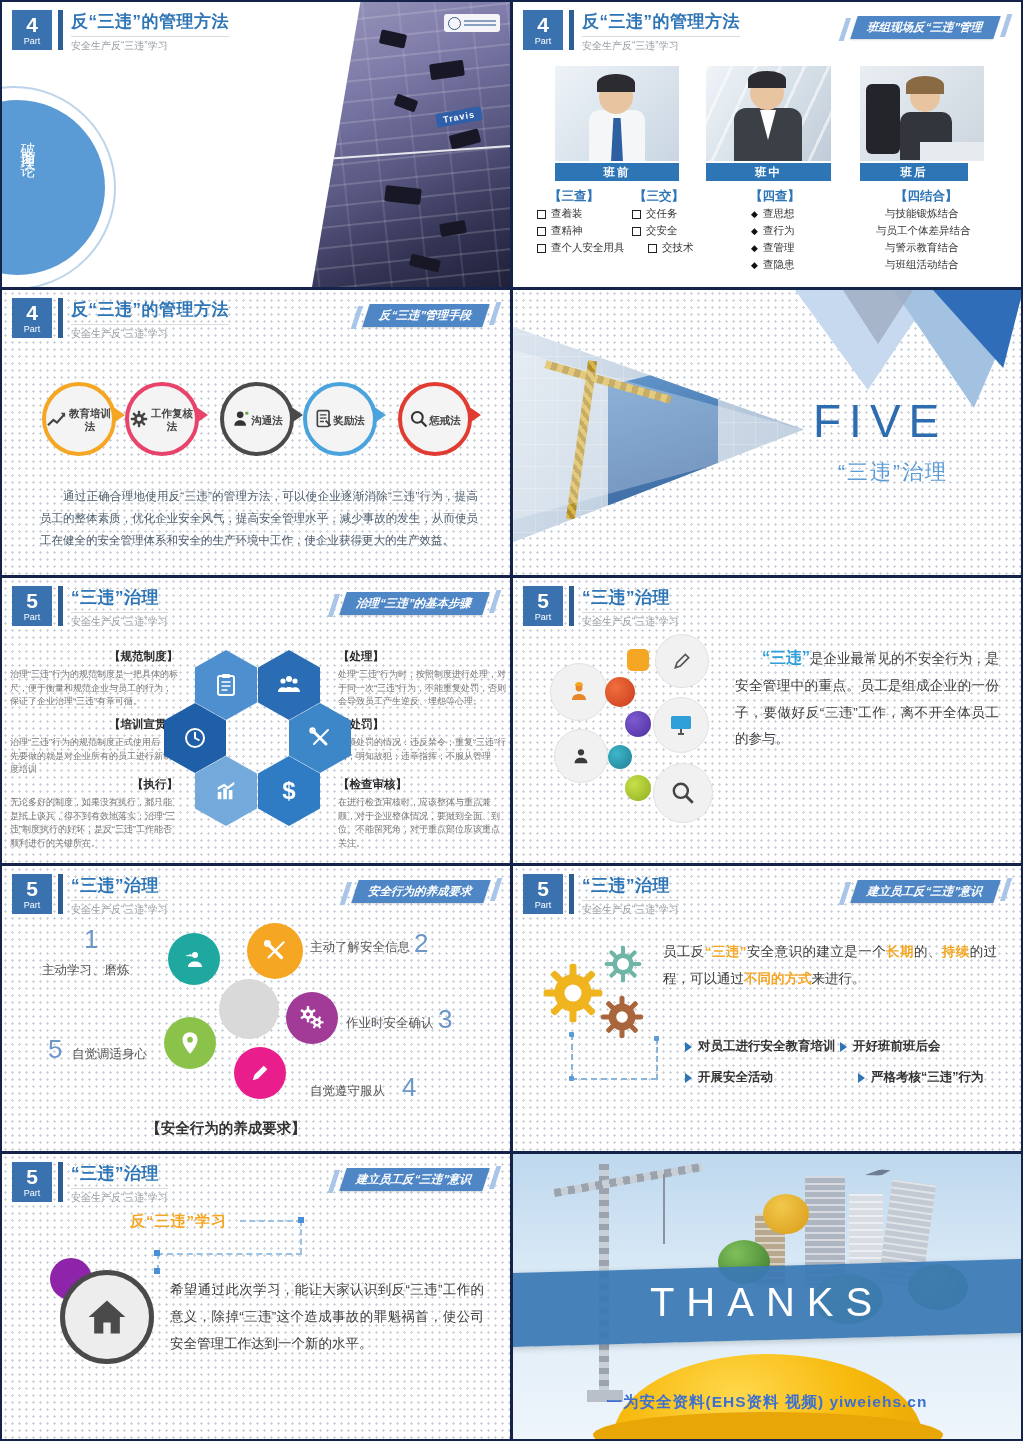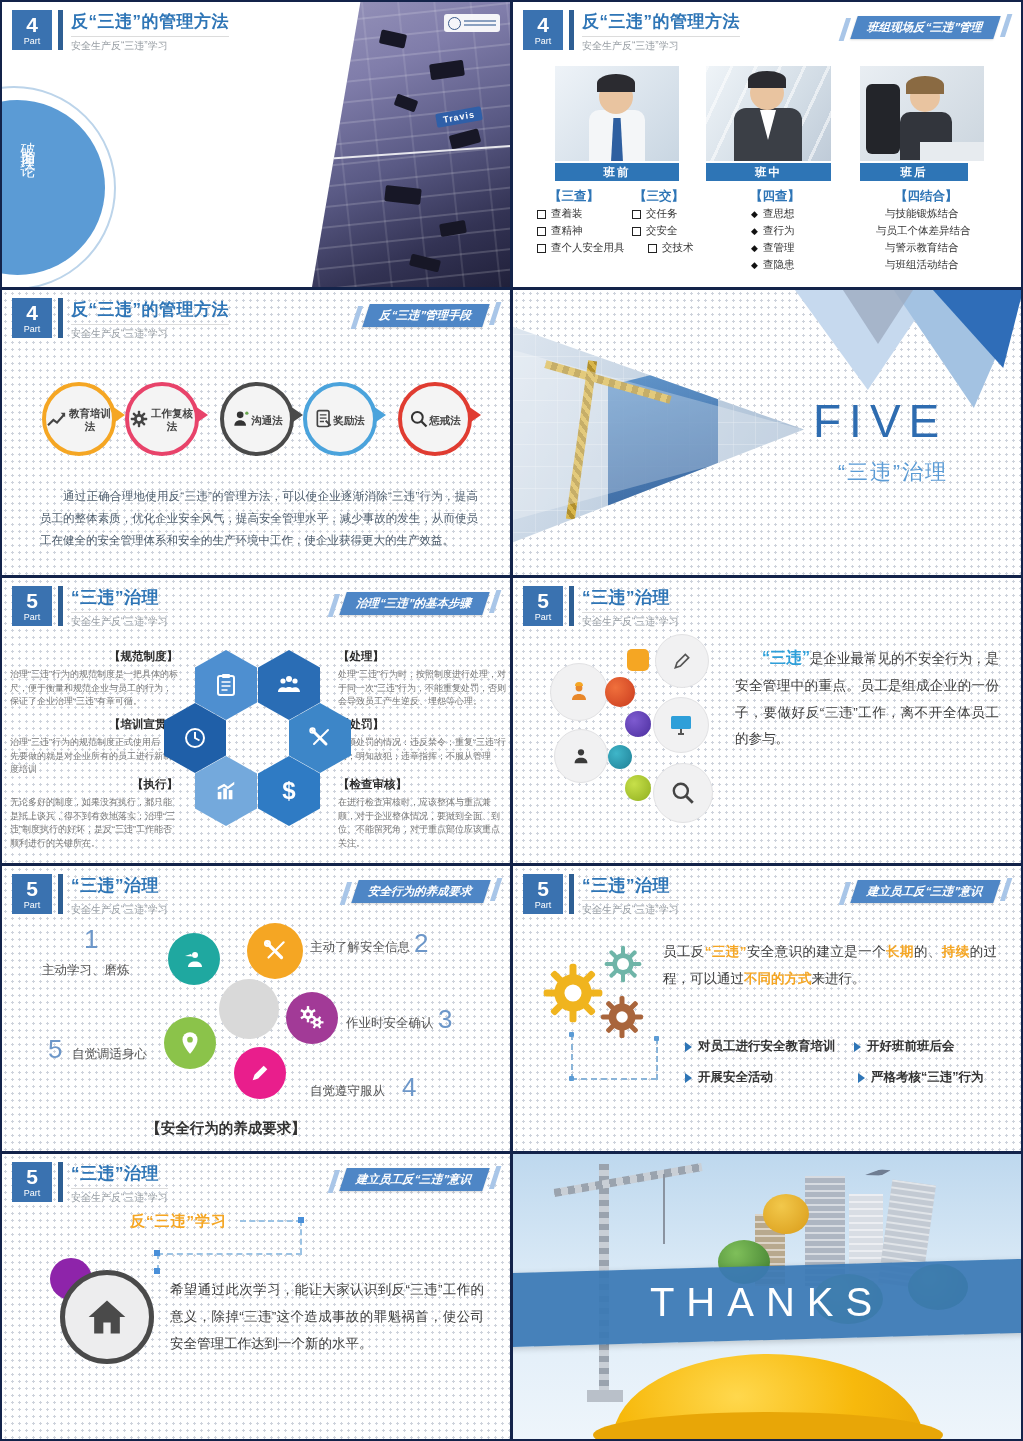--- a/index.html
+++ b/index.html
@@ -634,21 +634,21 @@
     <div class="dpt" style="left:141px;top:170px;"></div>
 
     <div class="txt">
       <span>员工反</span><span class="hl-o">“三违”</span><span>安全意识的建立是一个</span><span class="hl-o">长期</span><span>的、</span><span class="hl-o">持续</span><span>的过程，可以通过</span><span class="hl-o">不同的方式</span><span>来进行。</span>
     </div>
 
     <div class="bullet" style="left:172px;top:172px;">
         <span class="tri"></span>
         <span>对员工进行安全教育培训</span>
       </div>
-    <div class="bullet" style="left:341px;top:172px;justify-content:space-between;">
+    <div class="bullet" style="left:327px;top:172px;justify-content:space-between;">
         <span class="tri"></span>
         <span>开好班前班后会</span>
       </div>
     <div class="bullet" style="left:172px;top:203px;">
         <span class="tri"></span>
         <span>开展安全活动</span>
       </div>
     <div class="bullet" style="left:345px;top:203px;">
         <span class="tri"></span>
         <span>严格考核“三违”行为</span>
@@ -700,15 +700,16 @@
     <div class="bld" style="left:372px;top:28px;width:44px;height:104px;background-color:#c3cad3;transform:rotate(8deg);"></div>
     <div class="bld" style="left:242px;top:60px;width:30px;height:72px;background-color:#b8a98e;"></div>
     <div class="bush" style="left:205px;top:86px;width:52px;height:44px;background:radial-gradient(circle at 35% 30%,#7fbf5a,#3f7d2e);"></div>
     <div class="bush" style="left:300px;top:120px;width:70px;height:50px;background:radial-gradient(circle at 35% 30%,#8cc96a,#4a8a36);"></div>
     <div class="bush" style="left:395px;top:110px;width:60px;height:46px;background:radial-gradient(circle at 35% 30%,#79b858,#3c7a2c);"></div>
     <div class="bush" style="left:250px;top:40px;width:46px;height:40px;background:radial-gradient(circle at 40% 30%,#f2c84b,#d99b18);"></div>
     <div class="helm"></div>
     <div class="brim"></div>
     <div class="tbanner"></div>
     <div class="thanks">THANKS</div>
+    <div class="wm">一为安全资料(EHS资料 视频) yiweiehs.cn</div>
   </section>
 
 </div>
 
 </body></html>

